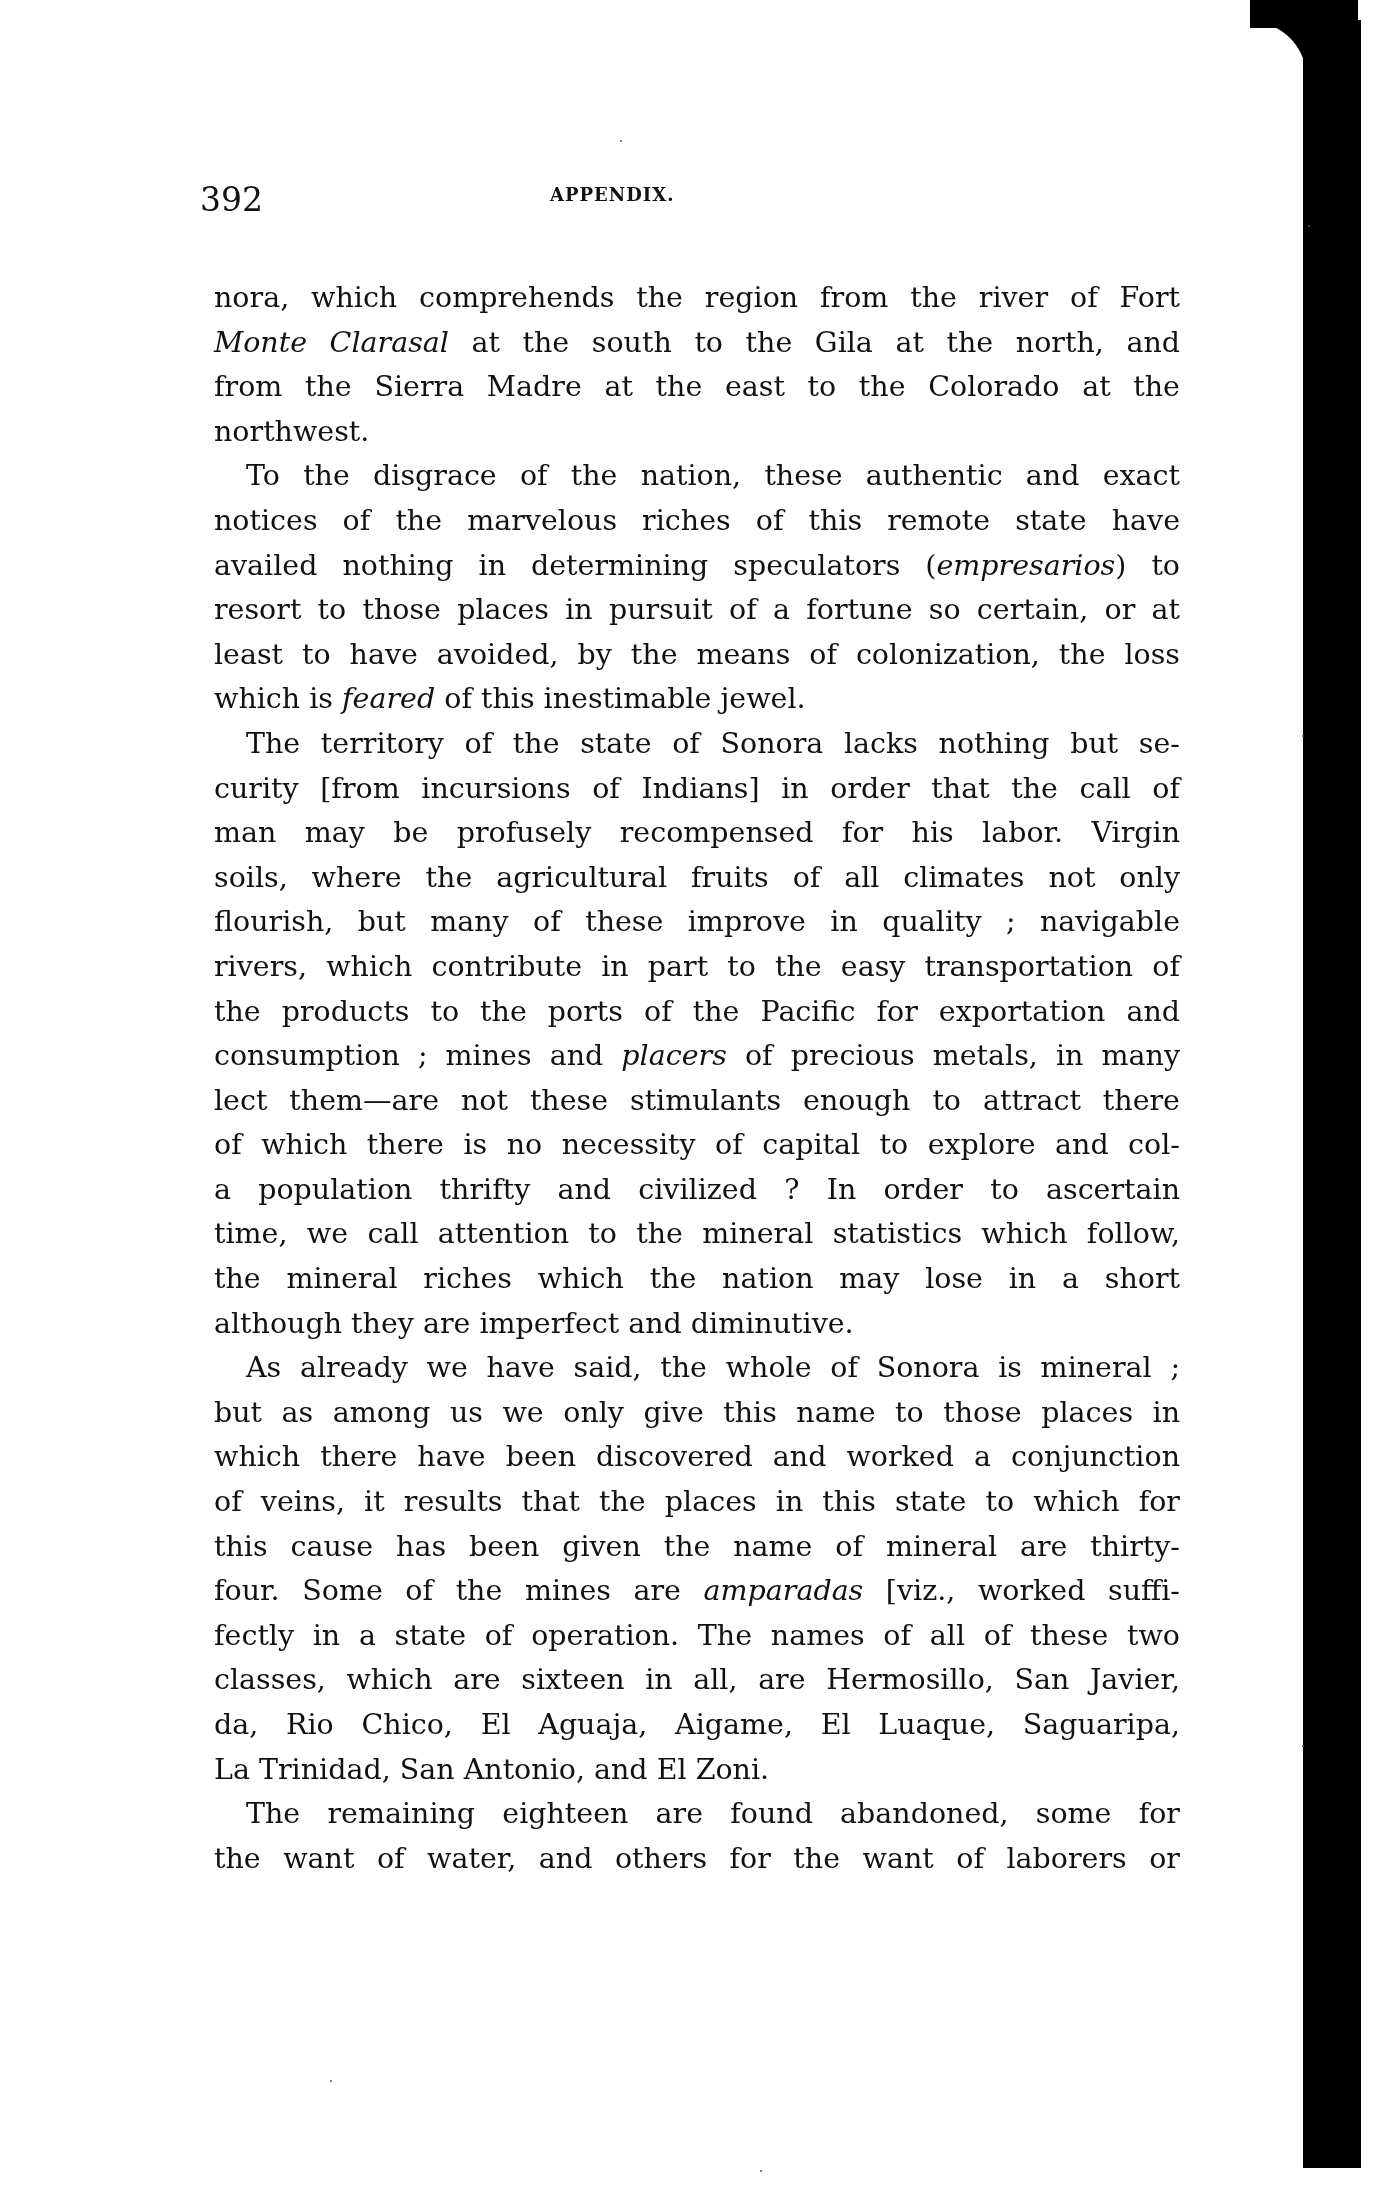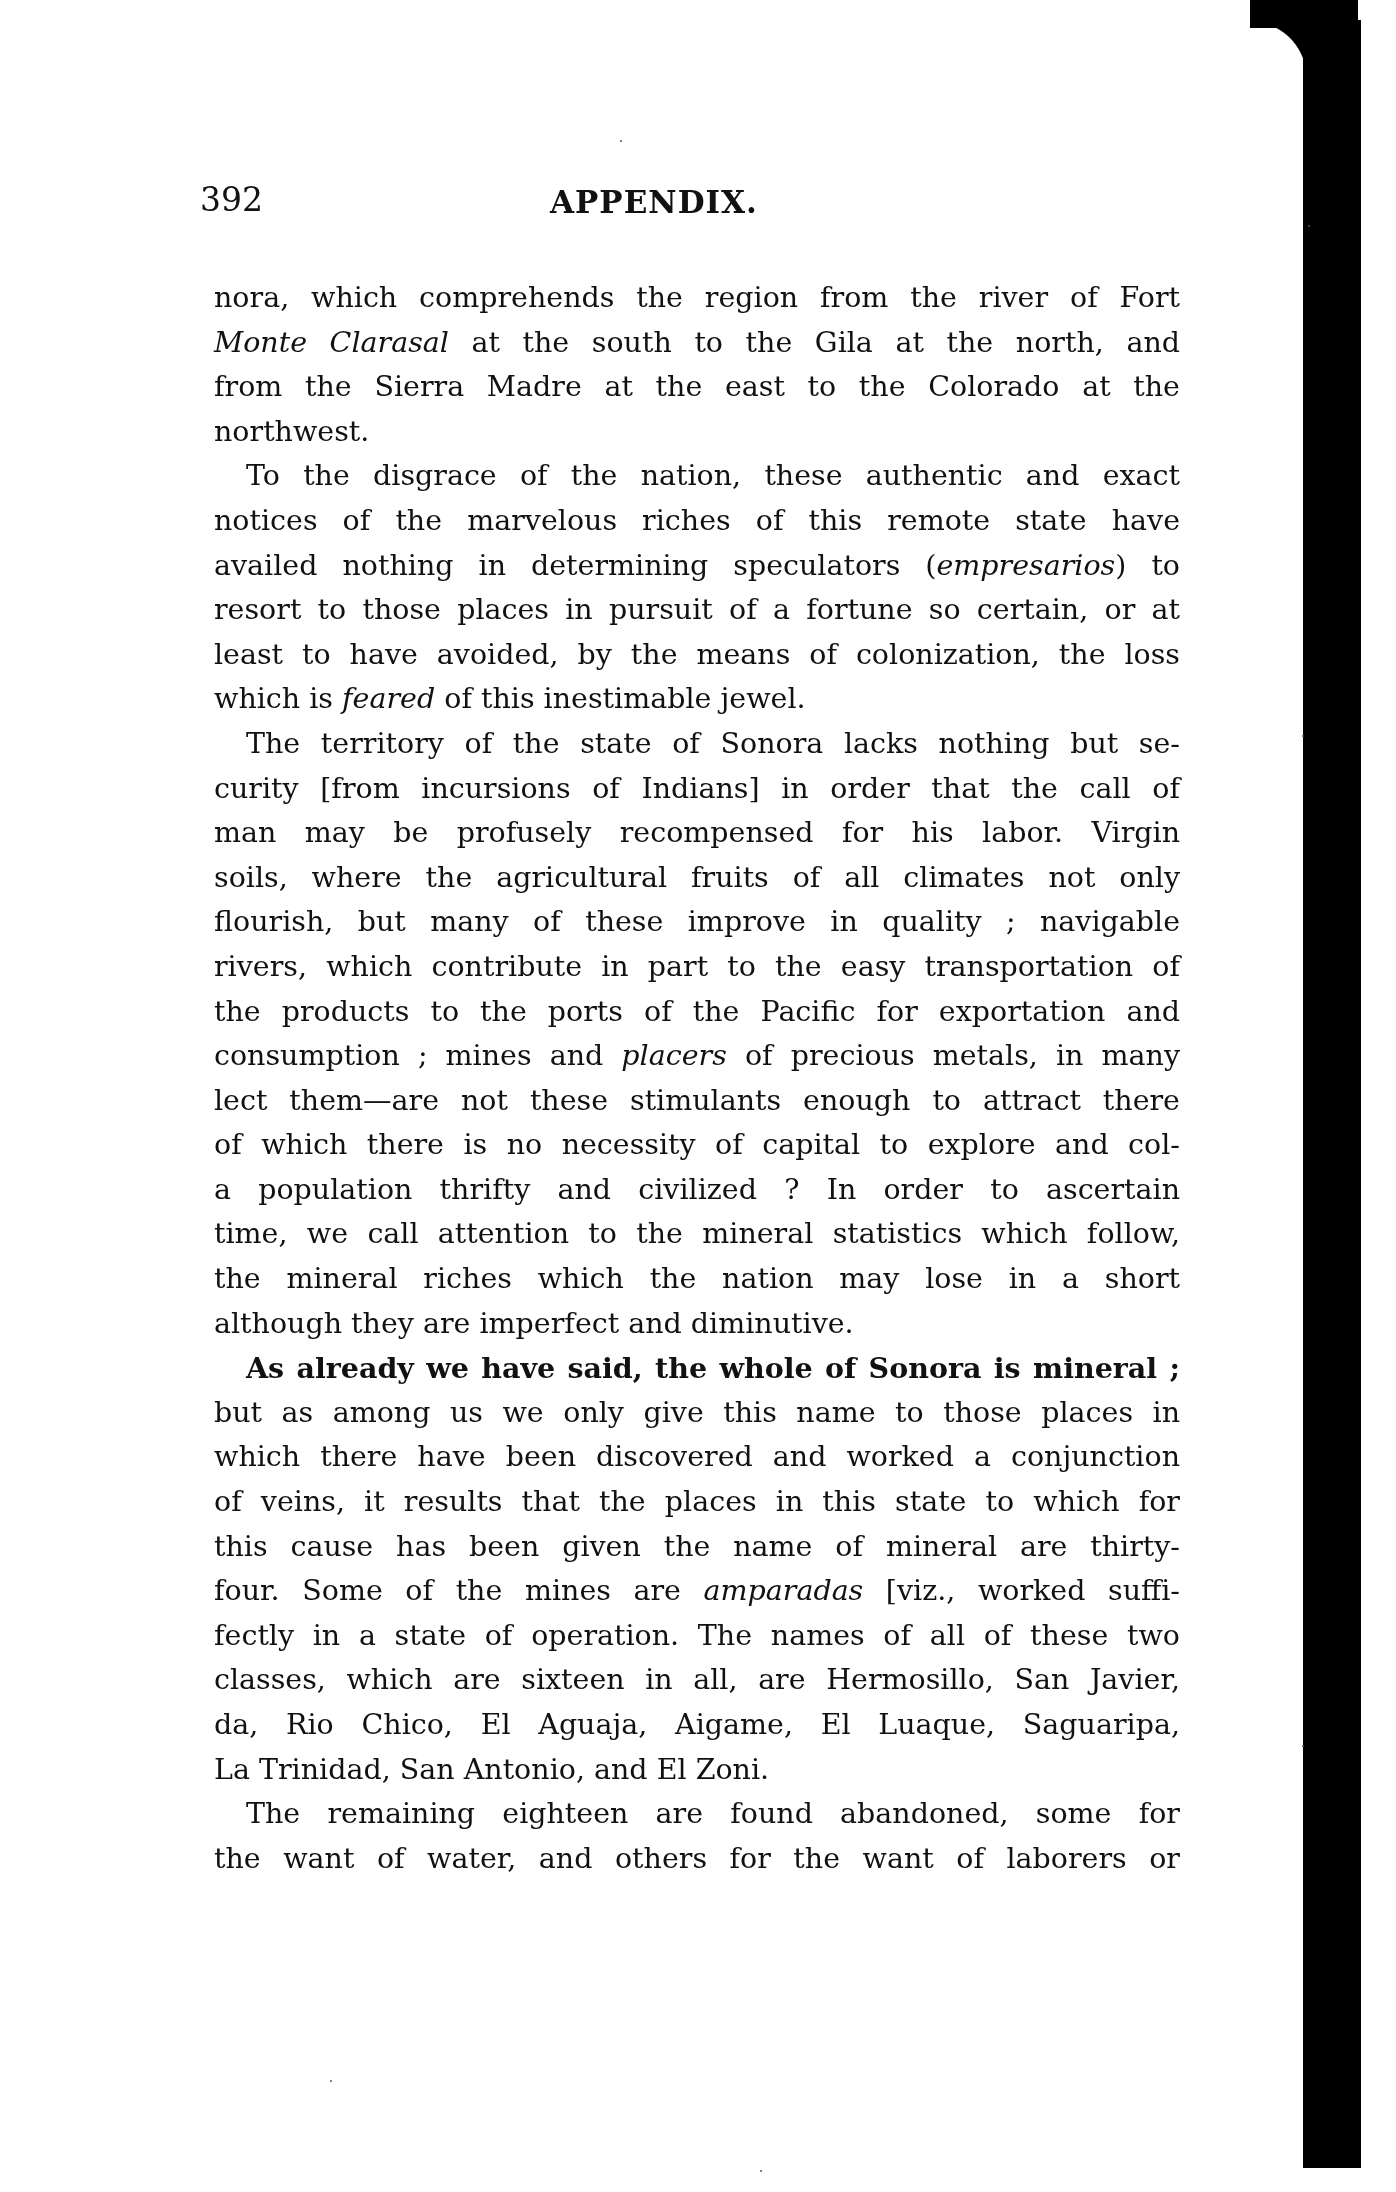--- a/index.html
+++ b/index.html
@@ -13,21 +13,21 @@
     left: 1303px; top: 20px; width: 58px; height: 2148px;
     clip-path: polygon(0 0, 100% 0, 100% 100%, -8% 100%);
   }
   .edge-curve {
     left: 1250px; top: 18px; width: 60px; height: 60px;
     background: radial-gradient(circle at 0% 100%, transparent 56px, #000 57px);
   }
   .header { position: absolute; top: 180px; left: 200px; width: 980px; height: 40px;
     font-family: "DejaVu Serif", serif; color: #111; text-align: right; }
   .page-number { position: absolute; left: 0; top: 0; font-size: 33px; }
-  .running-head { position: absolute; left: 350px; top: 4px; font-size: 31px; font-weight: bold; letter-spacing: 1px; }
+  .running-head { position: absolute; left: 350px; top: 4px; font-size: 18px; font-weight: bold; letter-spacing: 1px; }
   .body-text { position: absolute; left: 202px; top: 276px; width: 966px;
     font-family: "DejaVu Serif", serif; font-size: 28.5px; color: #111; margin-left: 12px; }
   .line { height: 44.6px; line-height: 44.6px; white-space: nowrap;
     text-align: justify; text-align-last: justify; }
   .line.last { text-align-last: left; }
   .it { font-style: italic; }
   .speck { position: absolute; width: 2px; height: 2px; background: #555; border-radius: 1px; }
 </style>
 </head>
 <body>
@@ -67,21 +67,21 @@
         <div class="line"><span>the products to the ports of the Pacific for exportation and</span></div>
         <div class="line"><span>consumption ; mines and </span><span class="it">placers</span><span> of precious metals, in many</span></div>
         <div class="line"><span>lect them—are not these stimulants enough to attract there</span></div>
         <div class="line"><span>of which there is no necessity of capital to explore and col-</span></div>
         <div class="line"><span>a population thrifty and civilized ?  In order to ascertain</span></div>
         <div class="line"><span>time, we call attention to the mineral statistics which follow,</span></div>
         <div class="line"><span>the mineral riches which the nation may lose in a short</span></div>
         <div class="line last"><span>although they are imperfect and diminutive.</span></div>
       </div>
       <div>
-        <div class="line" style="padding-left: 32px; font-weight: bold;"><span>As already we have said, the whole of Sonora is mineral ;</span></div>
+        <div class="line" style="padding-left: 32px;"><span>As already we have said, the whole of Sonora is mineral ;</span></div>
         <div class="line"><span>but as among us we only give this name to those places in</span></div>
         <div class="line"><span>which there have been discovered and worked a conjunction</span></div>
         <div class="line"><span>of veins, it results that the places in this state to which for</span></div>
         <div class="line"><span>this cause has been given the name of mineral are thirty-</span></div>
         <div class="line"><span>four.  Some of the mines are </span><span class="it">amparadas</span><span> [viz., worked suffi-</span></div>
         <div class="line"><span>fectly in a state of operation.  The names of all of these two</span></div>
         <div class="line"><span>classes, which are sixteen in all, are Hermosillo, San Javier,</span></div>
         <div class="line"><span>da, Rio Chico, El Aguaja, Aigame, El Luaque, Saguaripa,</span></div>
         <div class="line last"><span>La Trinidad, San Antonio, and El Zoni.</span></div>
       </div>

